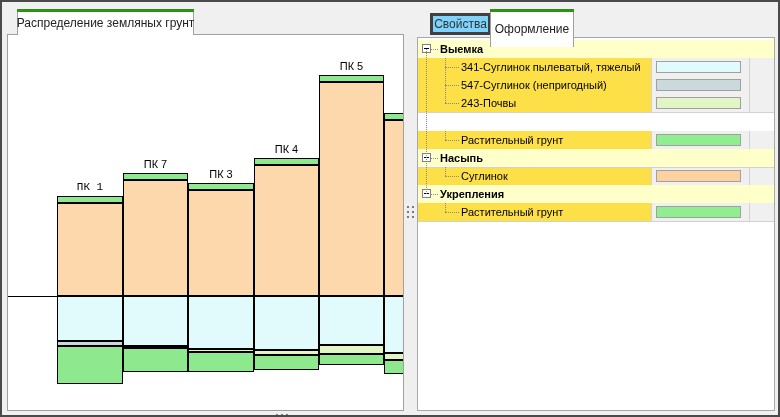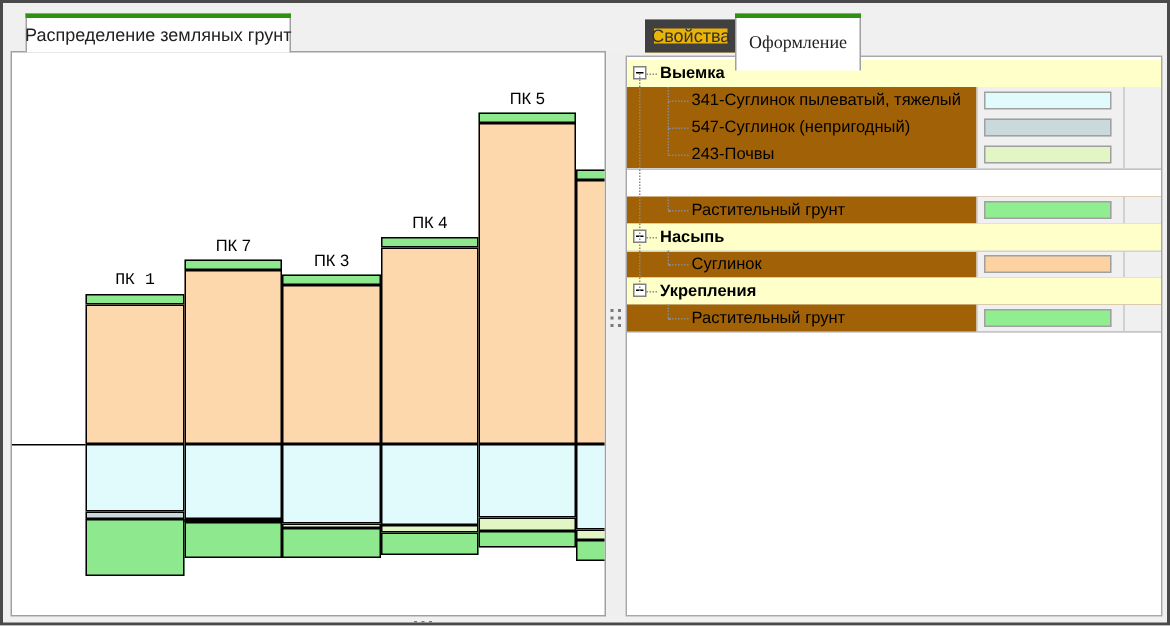--- a/index.html
+++ b/index.html
@@ -3,28 +3,28 @@
 <meta charset="utf-8">
 <style>
   html,body{margin:0;padding:0;background:#d8d8d8}
   .window{position:relative;width:780px;height:417px;background:#f0f0f0;
     border:2px solid #4a4a4a;box-sizing:border-box;overflow:hidden;
     font-family:"Liberation Sans",sans-serif;}
   .tab{position:absolute;box-sizing:border-box;font-size:12px;color:#222;
     display:flex;align-items:center;justify-content:center;white-space:nowrap;cursor:default}
   .tab.active{background:#fff;border:1px solid #a0a0a0;border-bottom:none;z-index:3}
   .tab.active .greenbar{position:absolute;left:-1px;right:-1px;top:-1px;height:3px;background:#2e9210}
-  .tab.inactive{background:#eab308;border:6px solid #404040;z-index:2;color:#333}
+  .tab.inactive{background:#7dd3fc;border:3px solid #404040;z-index:2;color:#333}
   .panel{position:absolute;background:#fff;border:1px solid #a0a0a0;box-sizing:border-box;overflow:hidden}
   .canvas{position:absolute;left:0;top:0;right:0;bottom:0}
   .seg{position:absolute;box-sizing:border-box;border:1px solid #000}
   .bar-label{position:absolute;font-size:11px;color:#000;text-align:center}
   .axis{position:absolute;height:1px;background:#000}
   .trow{position:absolute;left:0;width:356px;height:19px;box-sizing:border-box;
-    border-bottom:1px solid #d2d2d2;font-size:11px;color:#000;background:#a16207}
+    border-bottom:1px solid #d2d2d2;font-size:11px;color:#000;background:#fde047}
   .trow.header{background:#ffffc9;font-weight:bold}
   .trow .lbl{position:absolute;top:3px;white-space:nowrap}
   .minus{position:absolute;width:9px;height:9px;background:#fff;border:1px solid #808080;box-sizing:border-box}
   .minus::after{content:"";position:absolute;left:1px;right:1px;top:3px;height:1px;background:#000}
   .dotv{position:absolute;width:0;border-left:1px dotted #8a8a8a}
   .doth{position:absolute;height:0;border-top:1px dotted #8a8a8a}
   .cell{position:absolute;top:0;bottom:0;background:#f0f0f0}
   .colline{position:absolute;top:0;bottom:0;width:1px;background:#d2d2d2}
   .swatch{position:absolute;top:3px;height:12px;box-sizing:border-box;border:1px solid #a0a0a0}
   .grip-dot{position:absolute;width:2px;height:2px;background:#7a7a7a}
@@ -36,21 +36,21 @@
 <div class="window">
 
   <div class="tab active" style="left:15px;top:7px;width:177px;height:26px;">
     <span class="greenbar"></span>
     <span>Распределение земляных грунт</span>
   </div>
 
   <div class="tab inactive" style="left:428px;top:11px;width:61px;height:22px;">
     <span>Свойства</span>
   </div>
-  <div class="tab active" style="left:488px;top:7px;width:84px;height:38px;font-family:Liberation Serif, serif;">
+  <div class="tab active" style="left:488px;top:7px;width:84px;height:38px;">
     <span class="greenbar"></span>
     <span>Оформление</span>
   </div>
 
   <div class="panel" style="left:5px;top:32px;width:397px;height:377px;">
     <div class="canvas">
         <div class="axis" style="left: 0px; top: 261px; width: 395px;"></div>
         <div class="seg" style="left: 49px; top: 161px; width: 66px; height: 7px; background: rgb(142, 232, 142);"></div>
         <div class="seg" style="left: 49px; top: 168px; width: 66px; height: 93px; background: rgb(253, 216, 172);"></div>
         <div class="seg" style="left: 49px; top: 261px; width: 66px; height: 45px; background: rgb(225, 250, 252);"></div>

